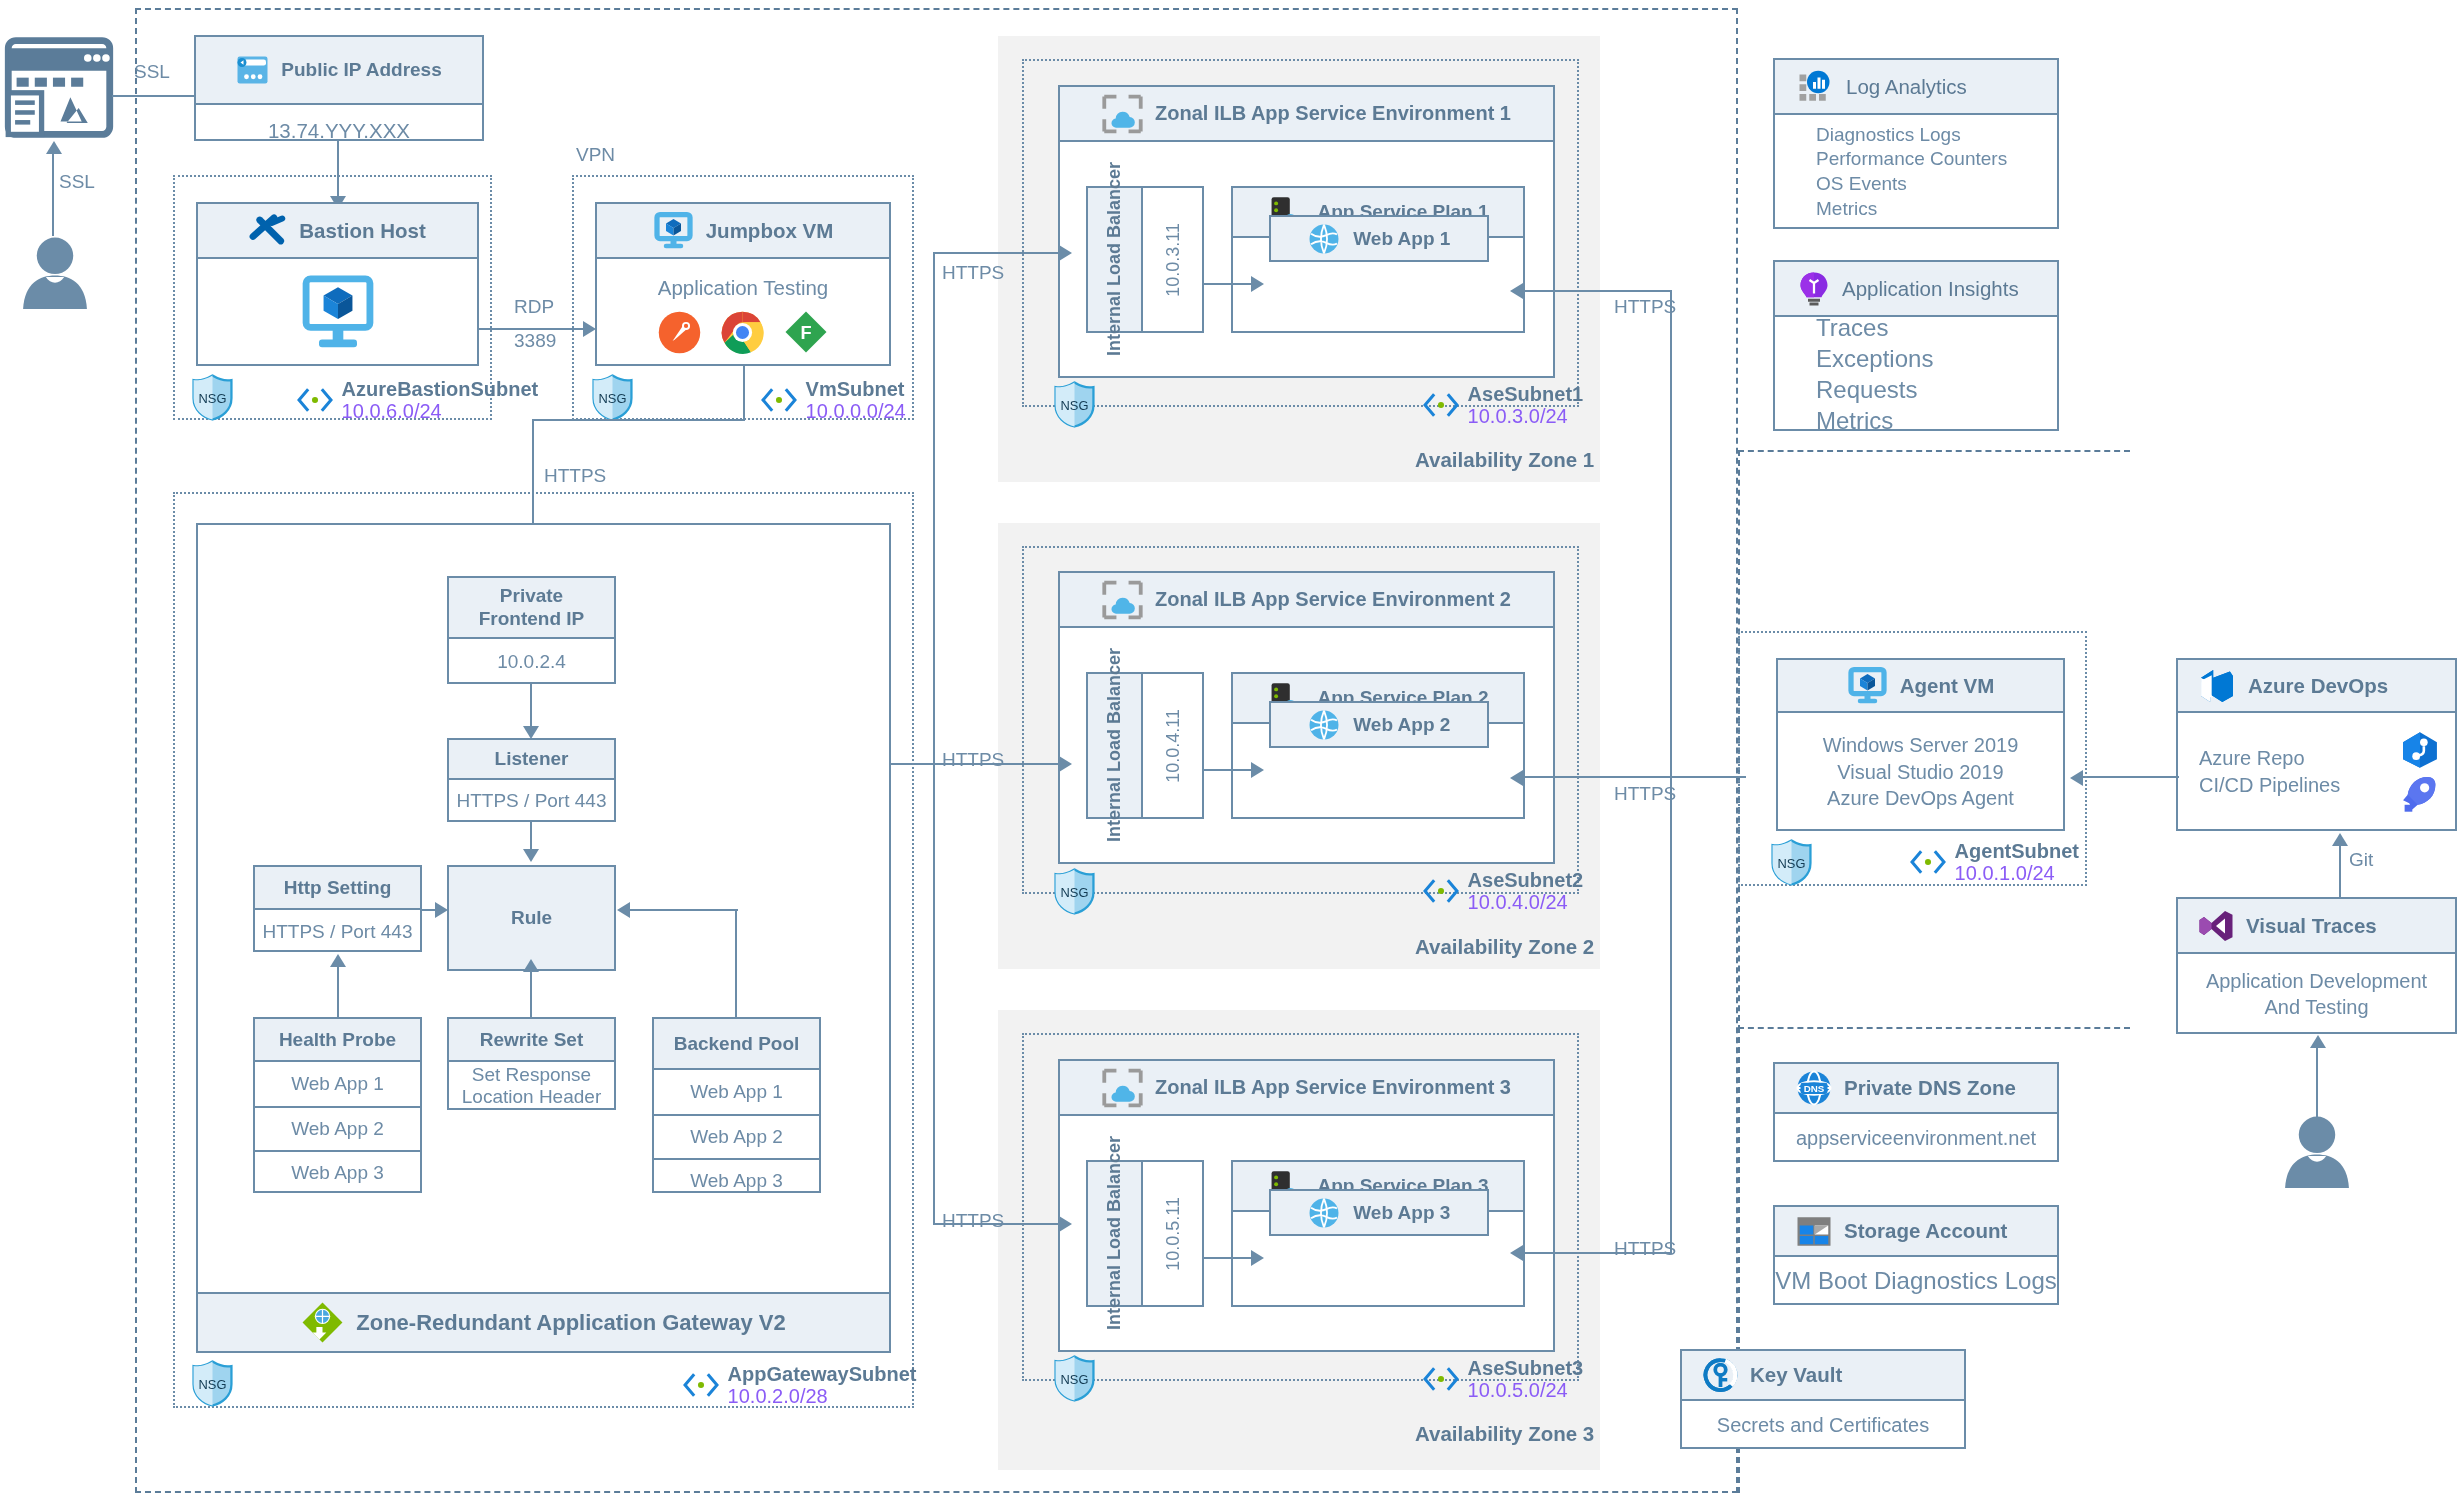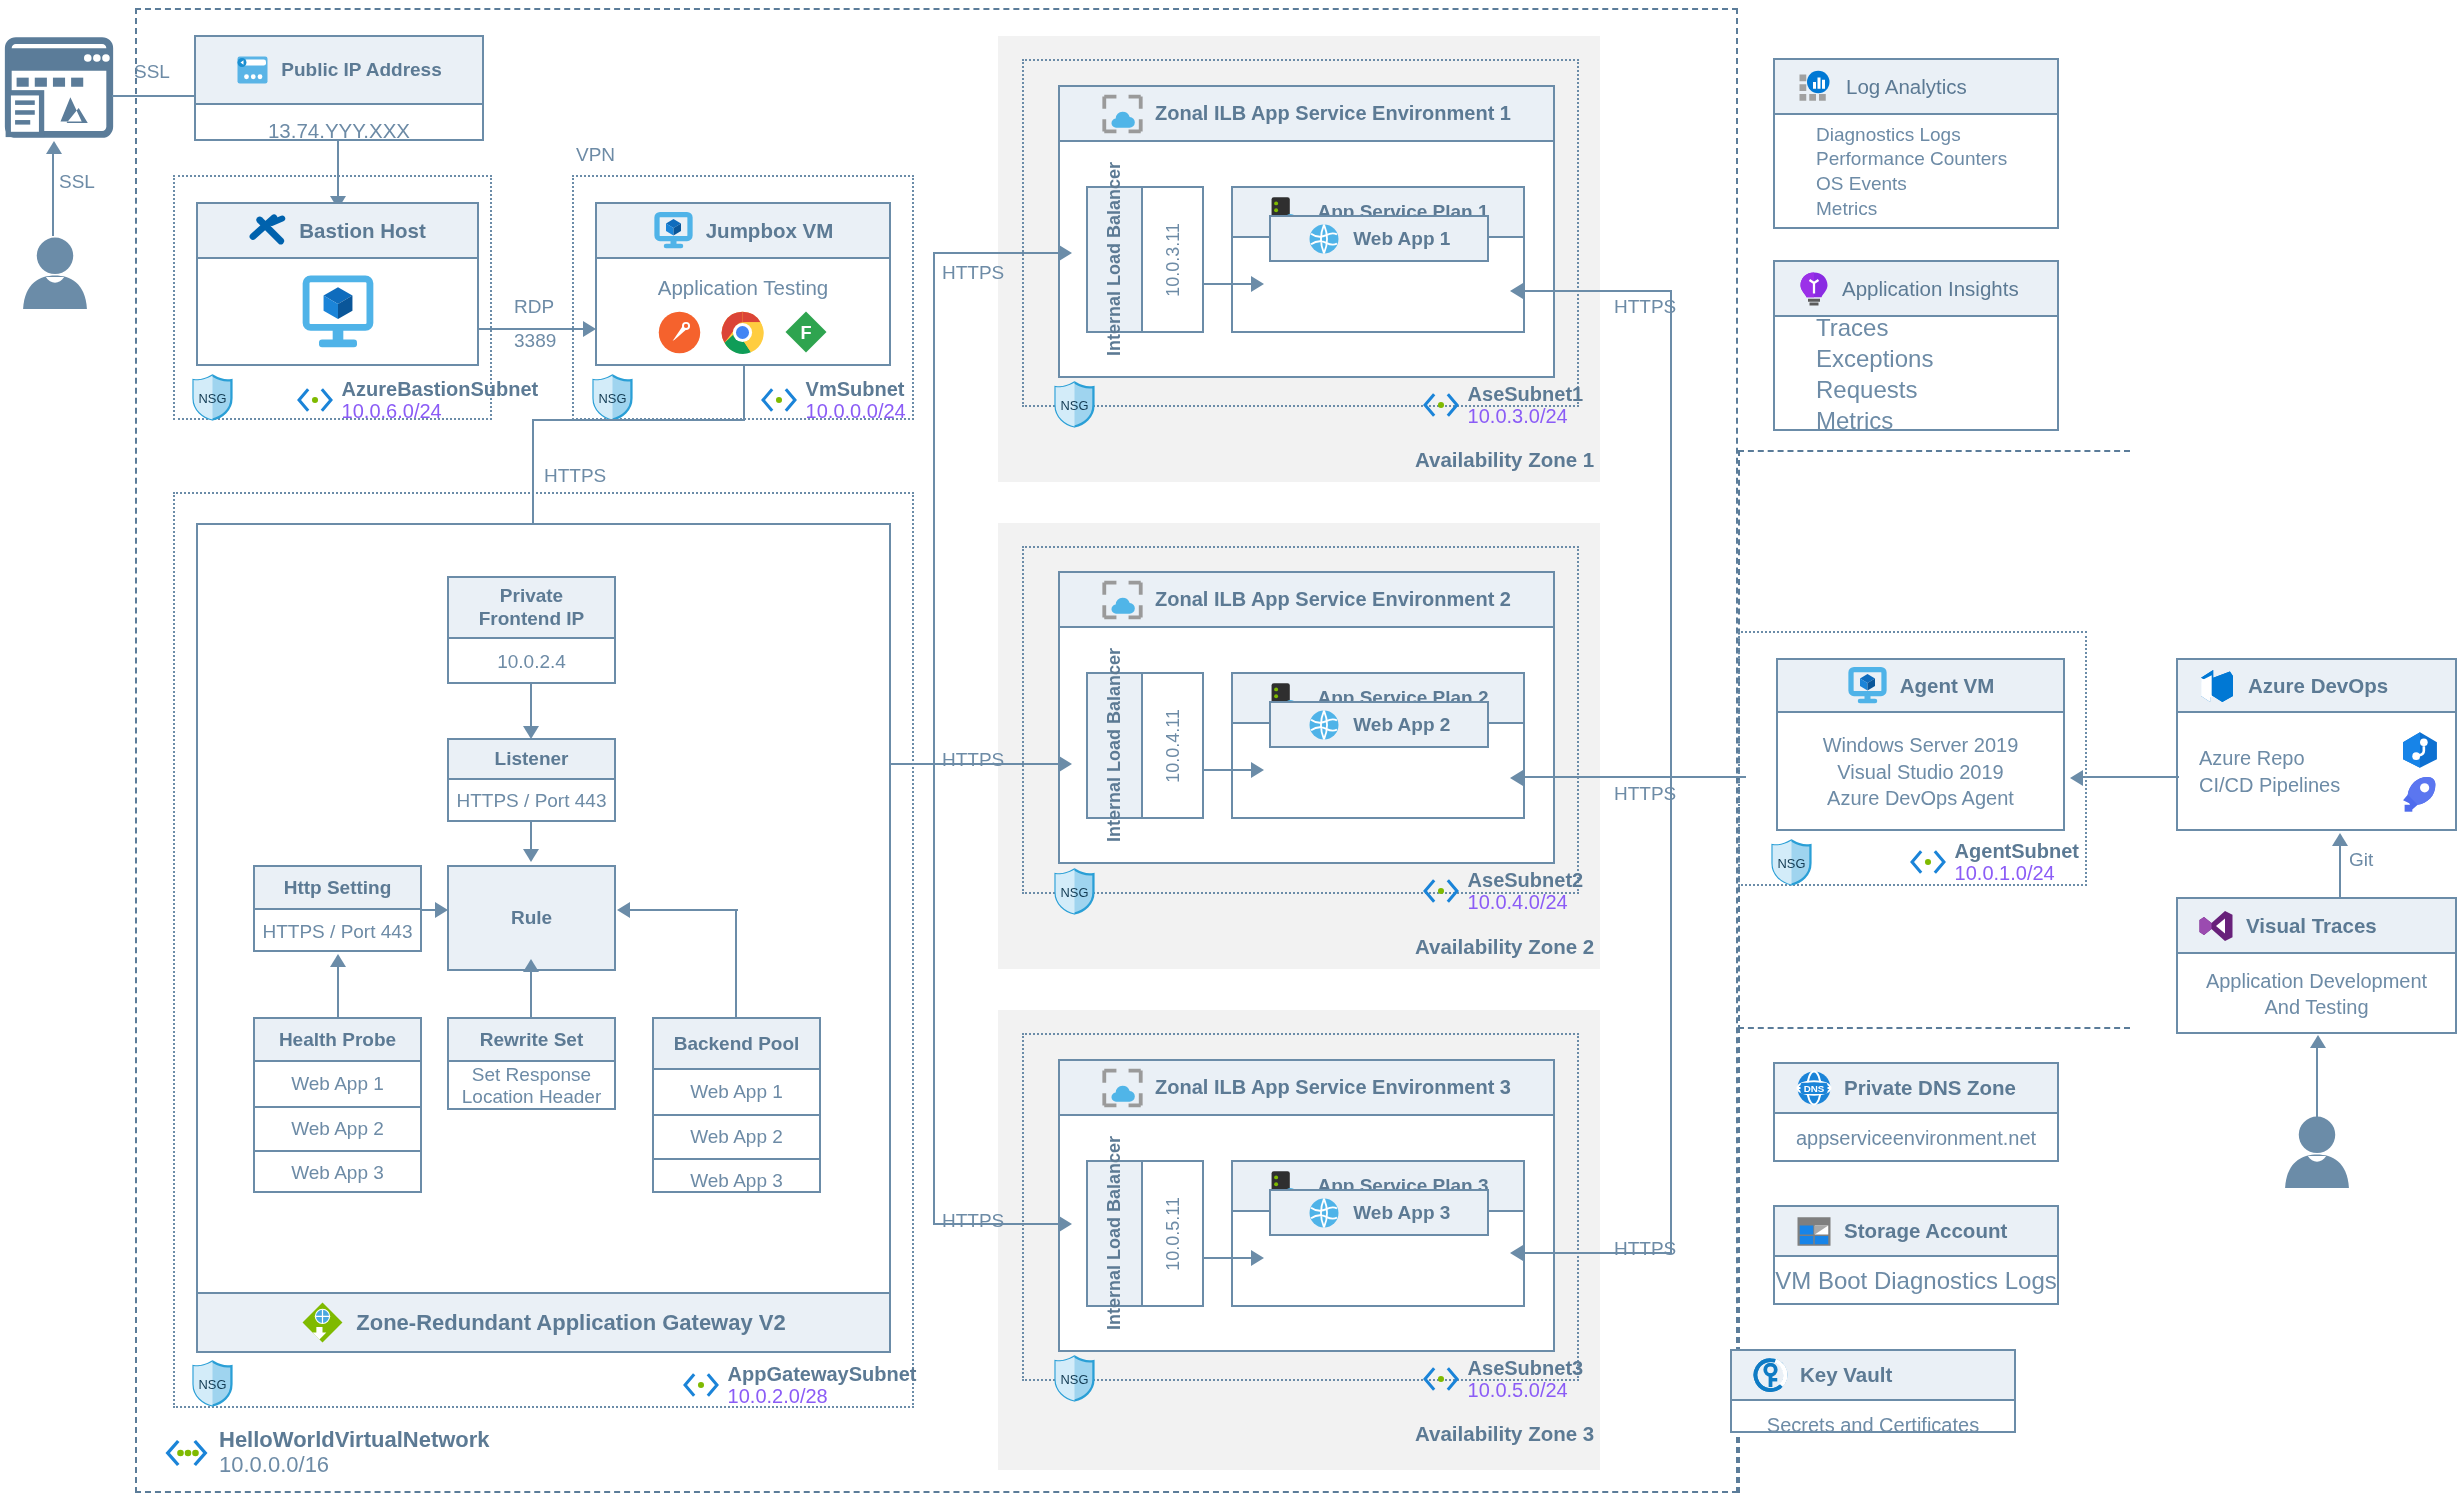--- a/index.html
+++ b/index.html
@@ -372,35 +372,20 @@
           <path d="M34 3 L46 17 L34 31" fill="none" stroke="#1b84d8" stroke-width="4"></path>
           <circle cx="25" cy="17" r="4" fill="#7fba00"></circle>
         </svg>
     </span>
     <span class="txt">
       <span class="nm">AppGatewaySubnet</span>
       <span class="cidr">10.0.2.0/28</span>
     </span>
   </div>
 
-  <div class="vnet" style="left:163px;top:1428px;">
-    <span>
-      <svg width="47" height="30" viewBox="0 0 62 40">
-          <path d="M20 4 L6 20 L20 36" fill="none" stroke="#1b84d8" stroke-width="4.5"></path>
-          <path d="M42 4 L56 20 L42 36" fill="none" stroke="#1b84d8" stroke-width="4.5"></path>
-          <circle cx="23" cy="20" r="4.4" fill="#7fba00"></circle>
-          <circle cx="33" cy="20" r="4.4" fill="#7fba00"></circle>
-          <circle cx="43" cy="20" r="4.4" fill="#7fba00"></circle>
-        </svg>
-    </span>
-    <span class="txt">
-      <span class="nm">HelloWorldVirtualNetwork</span>
-      <span class="cidr">10.0.0.0/16</span>
-    </span>
-  </div>
 
   <div class="zonebox" style="left:998px;top:36px;width:602px;height:446px;"></div>
   <div class="dotbox" style="left:1022px;top:59px;width:557px;height:348px;"></div>
   <div class="card" style="left:1058px;top:85px;width:497px;height:293px;">
     <div class="hdr" style="height:55px;font-size:20px;">
       <span>
         <svg width="41" height="40" viewBox="0 0 54 52">
           <path d="M3 3 h16 M3 3 v16 M51 3 h-16 M51 3 v16 M3 49 h16 M3 49 v-16 M51 49 h-16 M51 49 v-16" stroke="#9a9a9a" stroke-width="5" fill="none"></path>
           <path d="M18 32 a9 9 0 0 1 9 -9 a10 10 0 0 1 9.5 7 a7 7 0 0 1 -0.5 14 h-17 a6 6 0 0 1 -1 -12 z" fill="#50b5e8"></path>
         </svg>
@@ -842,21 +827,21 @@
           <path d="M25 14 L43 14 L25 26 Z" fill="#a8a8a8"></path>
         </svg>
       </span>
       <span>Storage Account</span>
     </div>
     <div class="body" style="height:48px;font-size:24px;">
       <span>VM Boot Diagnostics Logs</span>
     </div>
   </div>
 
-  <div class="card" style="left:1730px;top:1349px;width:286px;height:84px;">
+  <div class="card" style="left:1680px;top:1349px;width:286px;height:100px;">
     <div class="hdr" style="height:50px;font-size:20.5px;justify-content:flex-start;padding-left:21px;">
       <span>
         <svg width="35" height="36" viewBox="0 0 46 48">
           <path d="M23 4 a20 20 0 1 0 0.01 0" fill="none" stroke="#0f7bc4" stroke-width="5"></path>
           <path d="M23 4 a20 20 0 0 1 13 35" fill="none" stroke="#fff" stroke-width="6"></path>
           <path d="M23 4 a20 20 0 1 0 0.01 0" fill="none" stroke="#0f7bc4" stroke-width="5" stroke-dasharray="78 40"></path>
           <circle cx="23" cy="17" r="7" fill="none" stroke="#0f7bc4" stroke-width="5"></circle>
           <rect x="20.5" y="22" width="5" height="18" fill="#0f7bc4"></rect>
           <rect x="25" y="28" width="7" height="4.6" fill="#0f7bc4"></rect>
         </svg>

